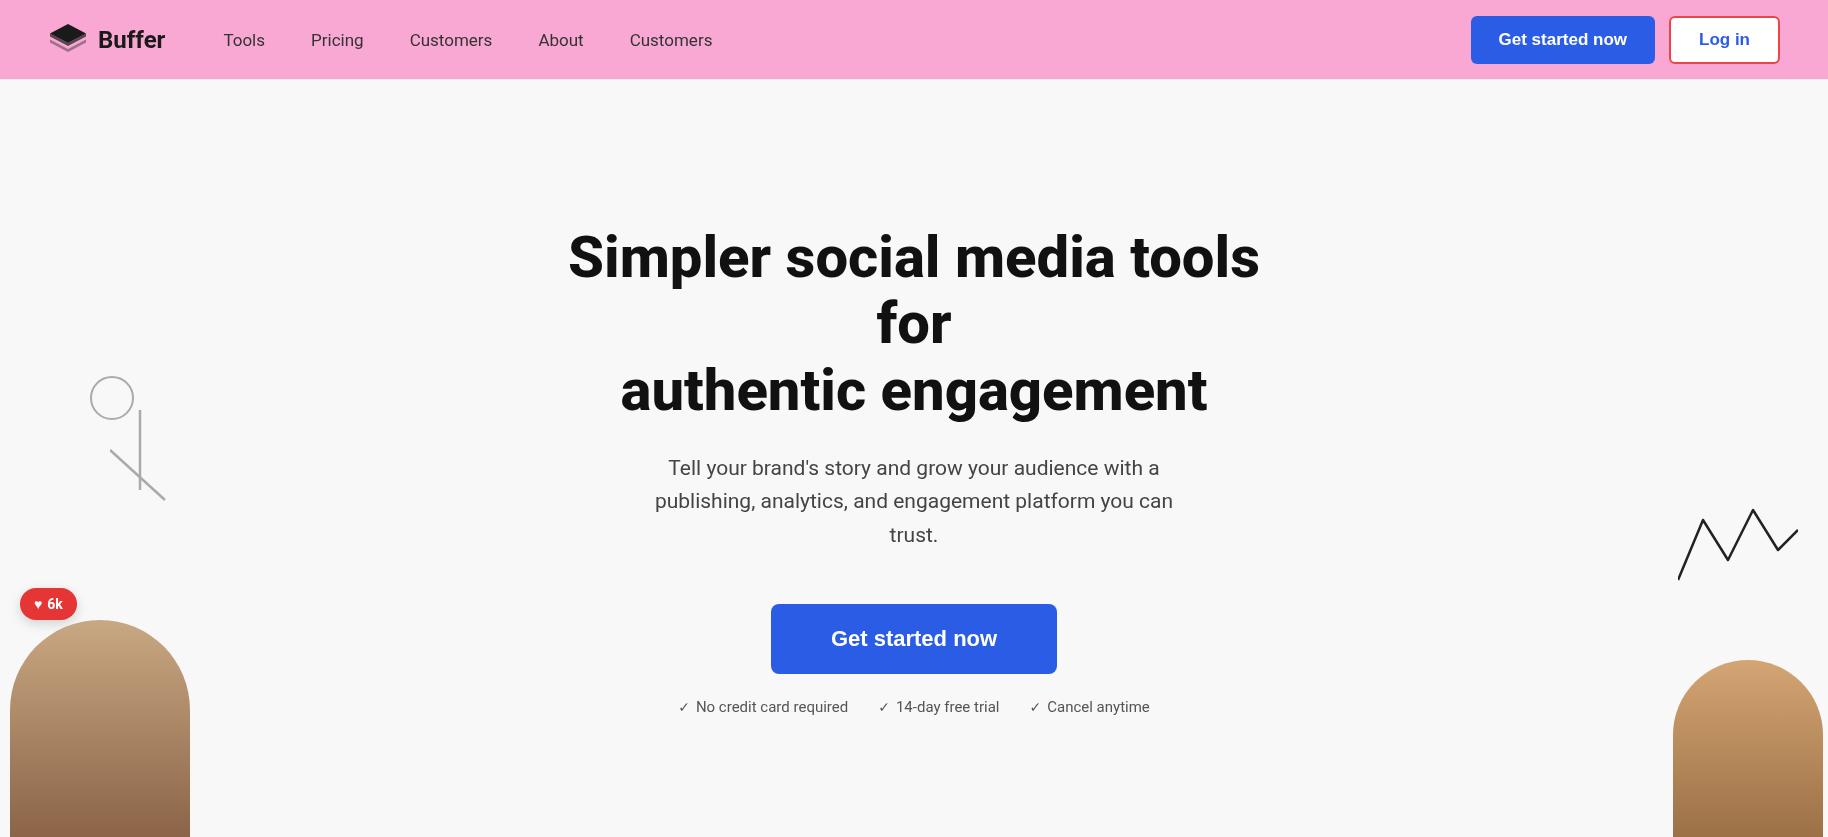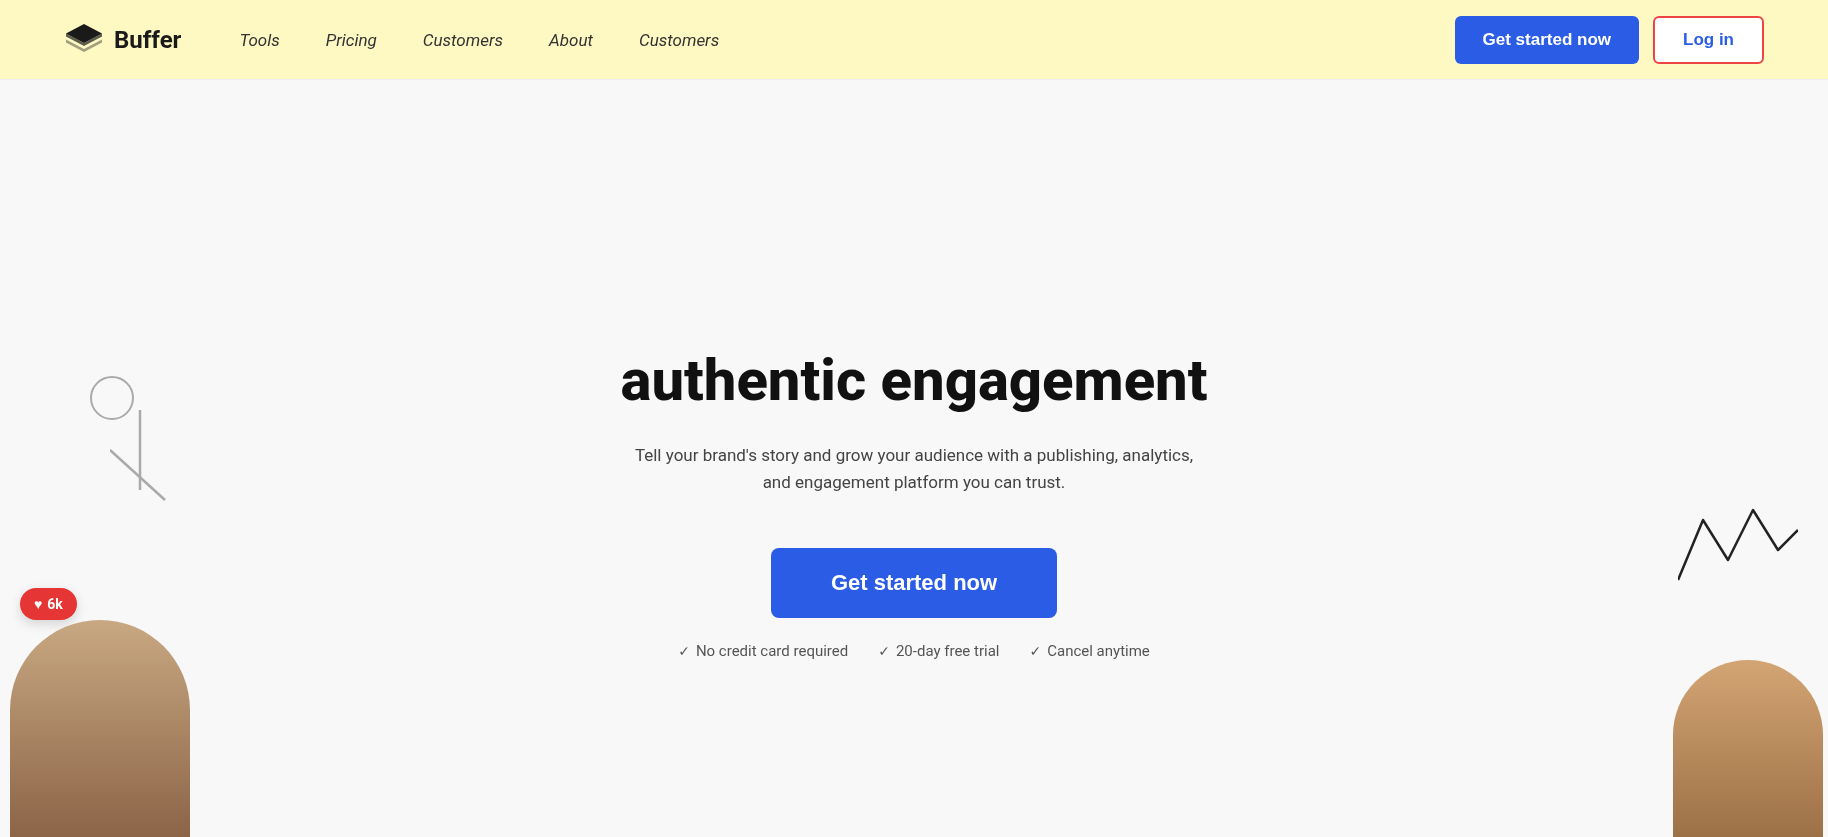--- a/index.html
+++ b/index.html
@@ -12,23 +12,23 @@
       font-family: -apple-system, BlinkMacSystemFont, 'Segoe UI', Roboto, Helvetica, Arial, sans-serif;
       background-color: #f8f8f8;
       color: #1a1a1a;
       overflow-x: hidden;
     }
 
     
     nav {
       display: flex;
       align-items: center;
-      padding: 0 64px;
+      padding: 0 48px;
       height: 80px;
-      background: #fef9c3;
+      background: #f9a8d4;
       border-bottom: 1px solid #eee;
     }
 
     .logo-area {
       display: flex;
       align-items: center;
       gap: 10px;
       text-decoration: none;
       color: #1a1a1a;
       margin-right: 40px;
@@ -43,21 +43,20 @@
       font-size: 24px;
       font-weight: 700;
       color: #1a1a1a;
     }
 
     .nav-links {
       display: flex;
       align-items: flex-start;
       gap: 10px;
       flex: 1;
-      font-style: italic;
     }
 
     .nav-link {
       padding: 8px 18px;
       font-size: 17px;
       color: #333;
       text-decoration: none;
       border-radius: 6px;
       cursor: pointer;
       font-weight: 400;
@@ -110,21 +109,21 @@
     .hero-title {
       font-size: 58px;
       font-weight: 800;
       line-height: 1.15;
       max-width: 700px;
       margin-bottom: 28px;
       color: #111;
     }
 
     .hero-subtitle {
-      font-size: 17px;
+      font-size: 21px;
       color: #444;
       max-width: 560px;
       line-height: 1.6;
       margin-bottom: 52px;
     }
 
     .hero-cta {
       background: #2b5ce6;
       color: #fff;
       border: none;
@@ -271,36 +270,36 @@
   <div class="like-badge">
     <span>♥</span>
     <span>6k</span>
   </div>
 
   <div class="person-left">
     <div class="person-left-shape"></div>
   </div>
 
   <h1 class="hero-title">
-    <br>
+    <span>Simpler social media tools for</span><br>
     <span>authentic engagement</span>
   </h1>
 
   <p class="hero-subtitle">Tell your brand's story and grow your audience with a publishing, analytics, and engagement platform you can trust.</p>
 
   <button class="hero-cta">Get started now</button>
 
   <div class="hero-benefits">
     <div class="hero-benefit">
       <span class="check-icon">✓</span>
       <span>No credit card required</span>
     </div>
     <div class="hero-benefit">
       <span class="check-icon">✓</span>
-      <span>20-day free trial</span>
+      <span>14-day free trial</span>
     </div>
     <div class="hero-benefit">
       <span class="check-icon">✓</span>
       <span>Cancel anytime</span>
     </div>
   </div>
 
   <svg class="deco-lines-right" width="120" height="100" viewBox="0 0 120 100">
 
     <polyline points="0,80 25,20 50,60 75,10 100,50 120,30" fill="none" stroke="#222" stroke-width="2.5" stroke-linejoin="round"></polyline>

